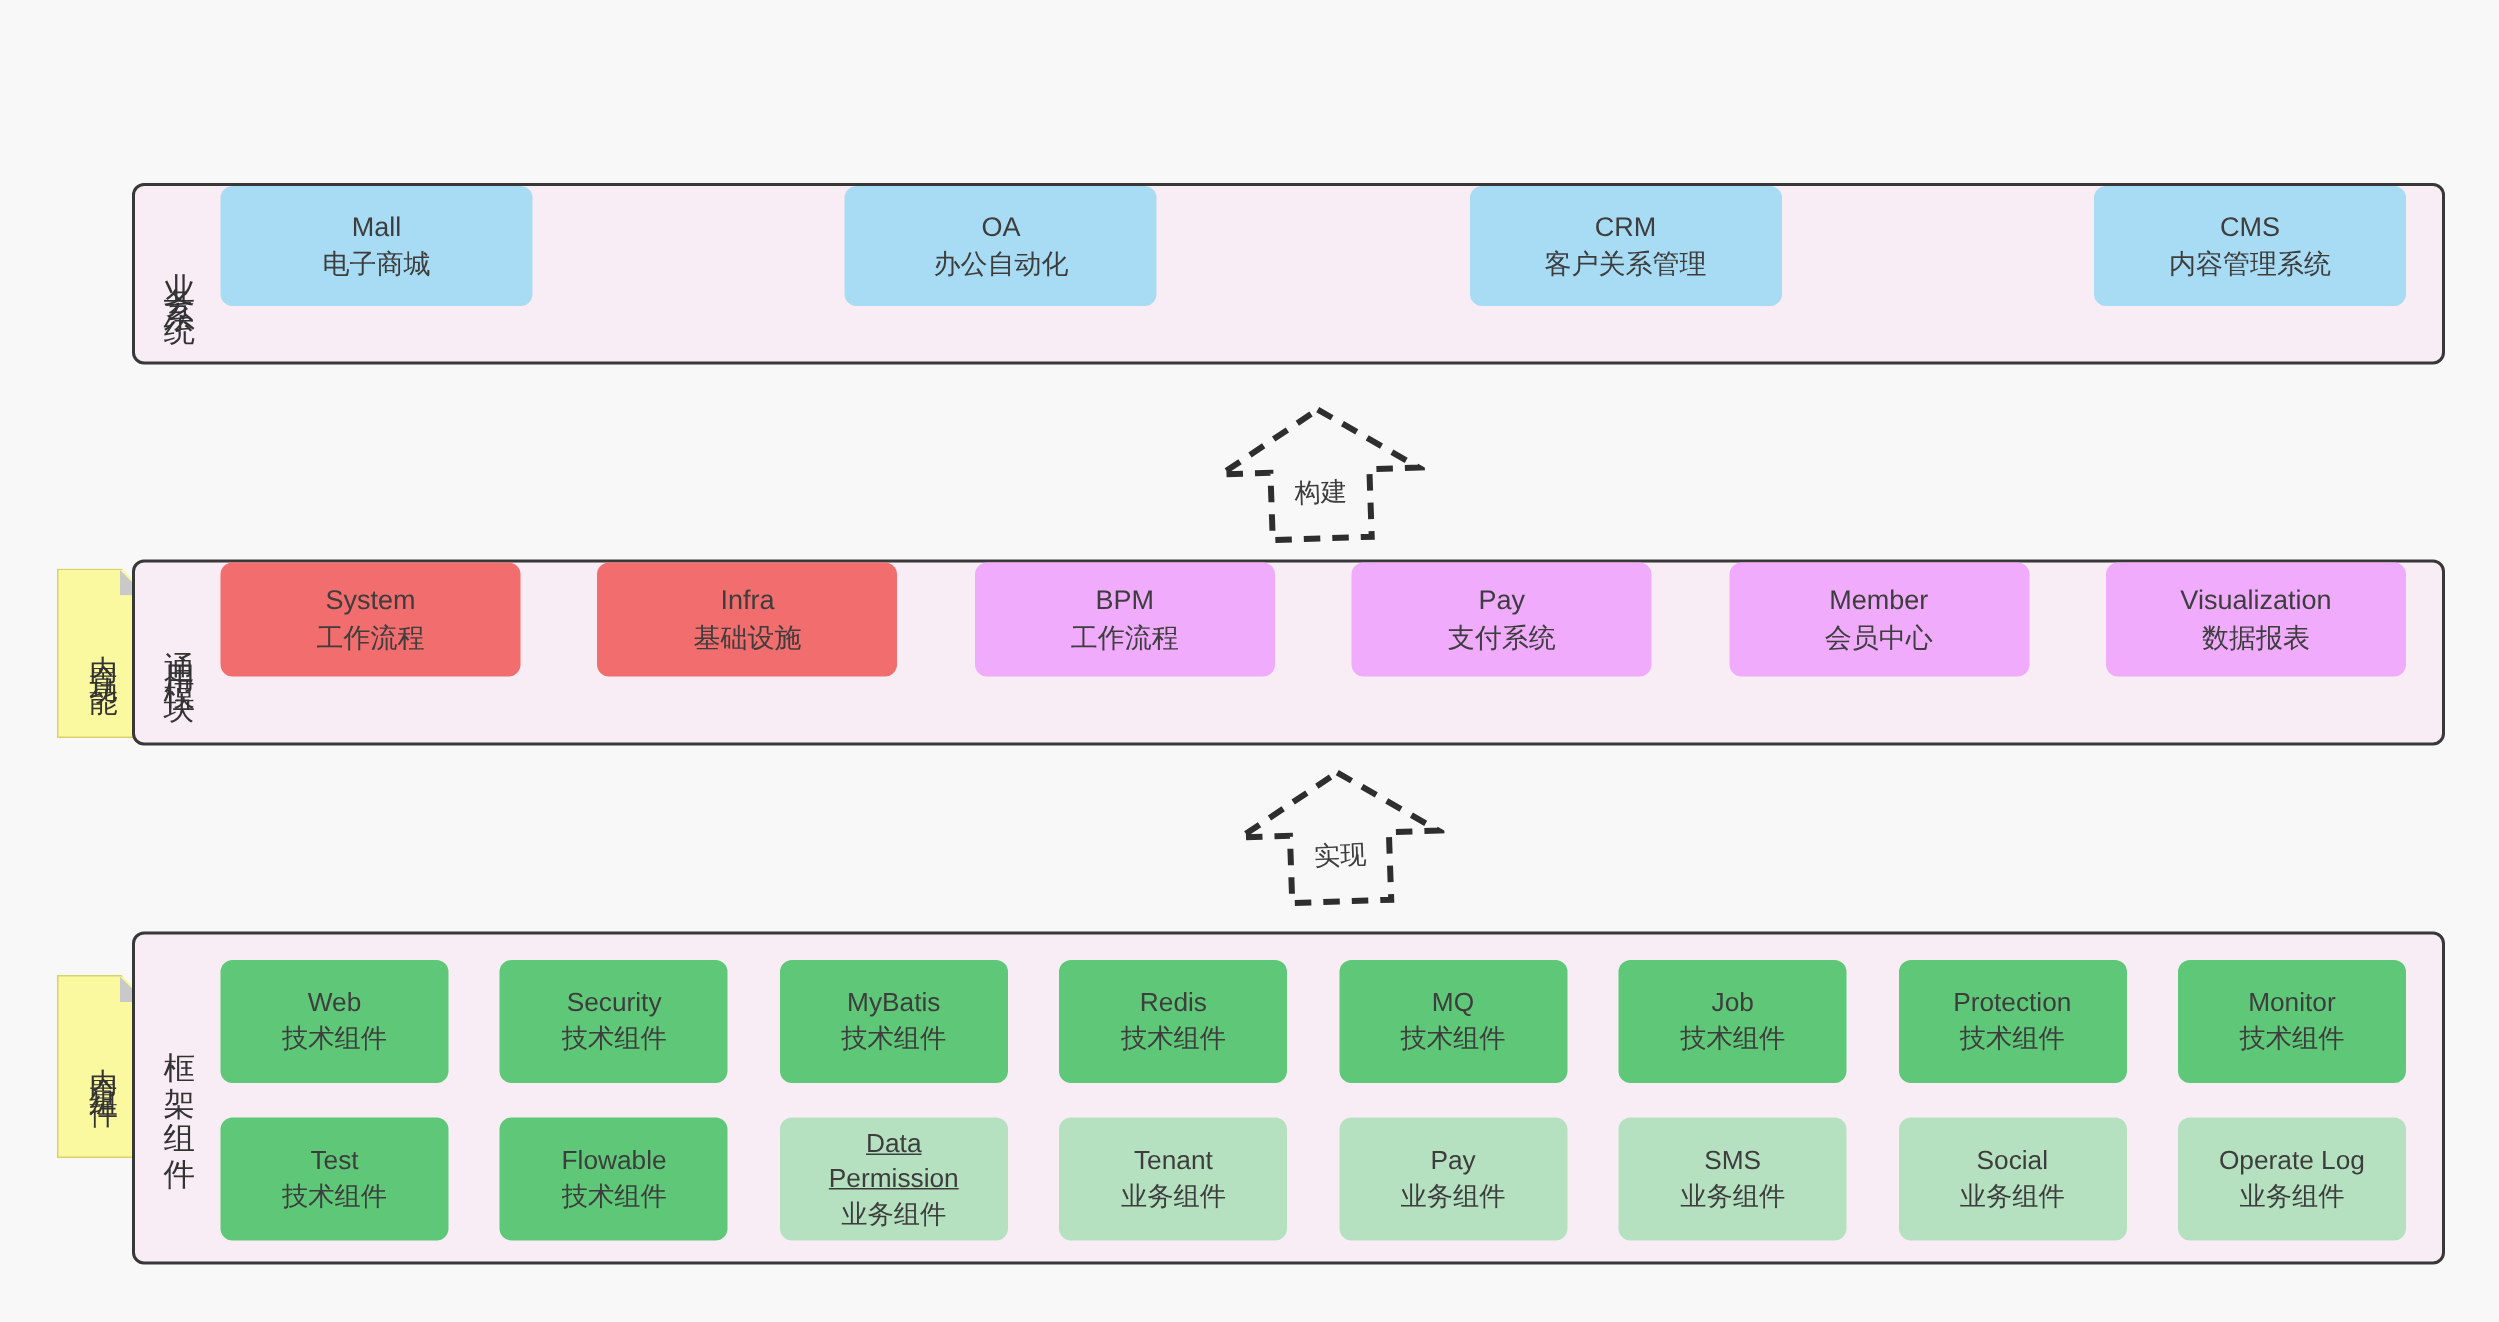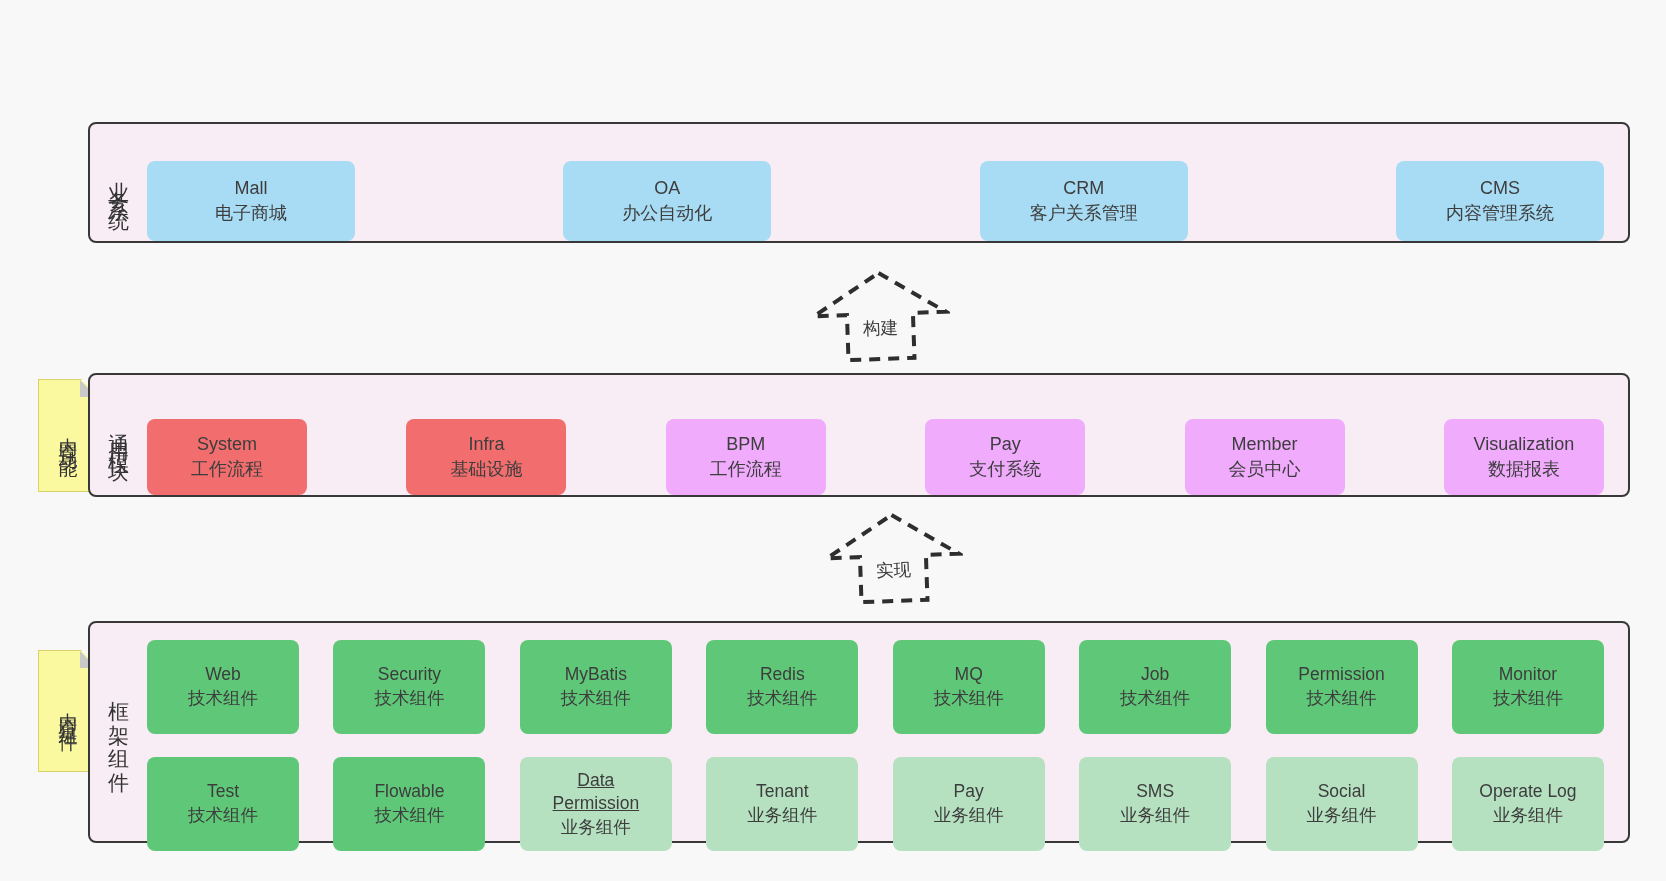--- a/index.html
+++ b/index.html
@@ -67,45 +67,45 @@
     width: 17px; height: 17px;
     background: #c9c9c9;
     clip-path: polygon(0 0, 100% 100%, 0 100%);
   }
 
   
   .boxes-row {
     position: absolute;
     left: 57px; right: 24px; top: 0; bottom: 0;
     display: flex;
-    align-items: flex-end;
+    align-items: flex-start;
     justify-content: space-between;
   }
   .box {
     display: flex;
     flex-direction: column;
     align-items: center;
     justify-content: center;
     text-align: center;
     border-radius: 8px;
     font-size: 18px;
     line-height: 1.4;
   }
   .boxes-row .box { width: 208px; height: 80px; flex: 0 0 auto; }
-  #layer-modules .boxes-row .box { width: 160px; height: 76px; }
+  #layer-modules .boxes-row .box { width: 200px; height: 76px; }
 
   .grid {
     position: absolute;
     left: 57px; right: 24px; top: 17px; bottom: 18px;
     display: grid;
     grid-template-columns: repeat(8, 152px);
     justify-content: space-between;
     row-gap: 23px;
   }
-  .grid .box { width: 152px; height: 94px; font-size: 17.5px; line-height: 1.35; }
+  .grid .box { width: 152px; height: 82px; font-size: 17.5px; line-height: 1.35; }
 
   .c-blue        { background: #a8dcf4; }
   .c-red         { background: #f26d6d; }
   .c-pink        { background: #f0abfc; }
   .c-green       { background: #5fc878; }
   .c-green-light { background: #b5e1c1; }
 
   .box .en, .box .zh { display: block; }
   .box.wrap .en { max-width: 105px; text-decoration: underline; }
 
@@ -231,21 +231,21 @@
       </div>
       <div class="box c-green">
         <span class="en">MQ</span>
         <span class="zh">技术组件</span>
       </div>
       <div class="box c-green">
         <span class="en">Job</span>
         <span class="zh">技术组件</span>
       </div>
       <div class="box c-green">
-        <span class="en">Permission</span>
+        <span class="en">Protection</span>
         <span class="zh">技术组件</span>
       </div>
       <div class="box c-green">
         <span class="en">Monitor</span>
         <span class="zh">技术组件</span>
       </div>
       <div class="box c-green">
         <span class="en">Test</span>
         <span class="zh">技术组件</span>
       </div>

